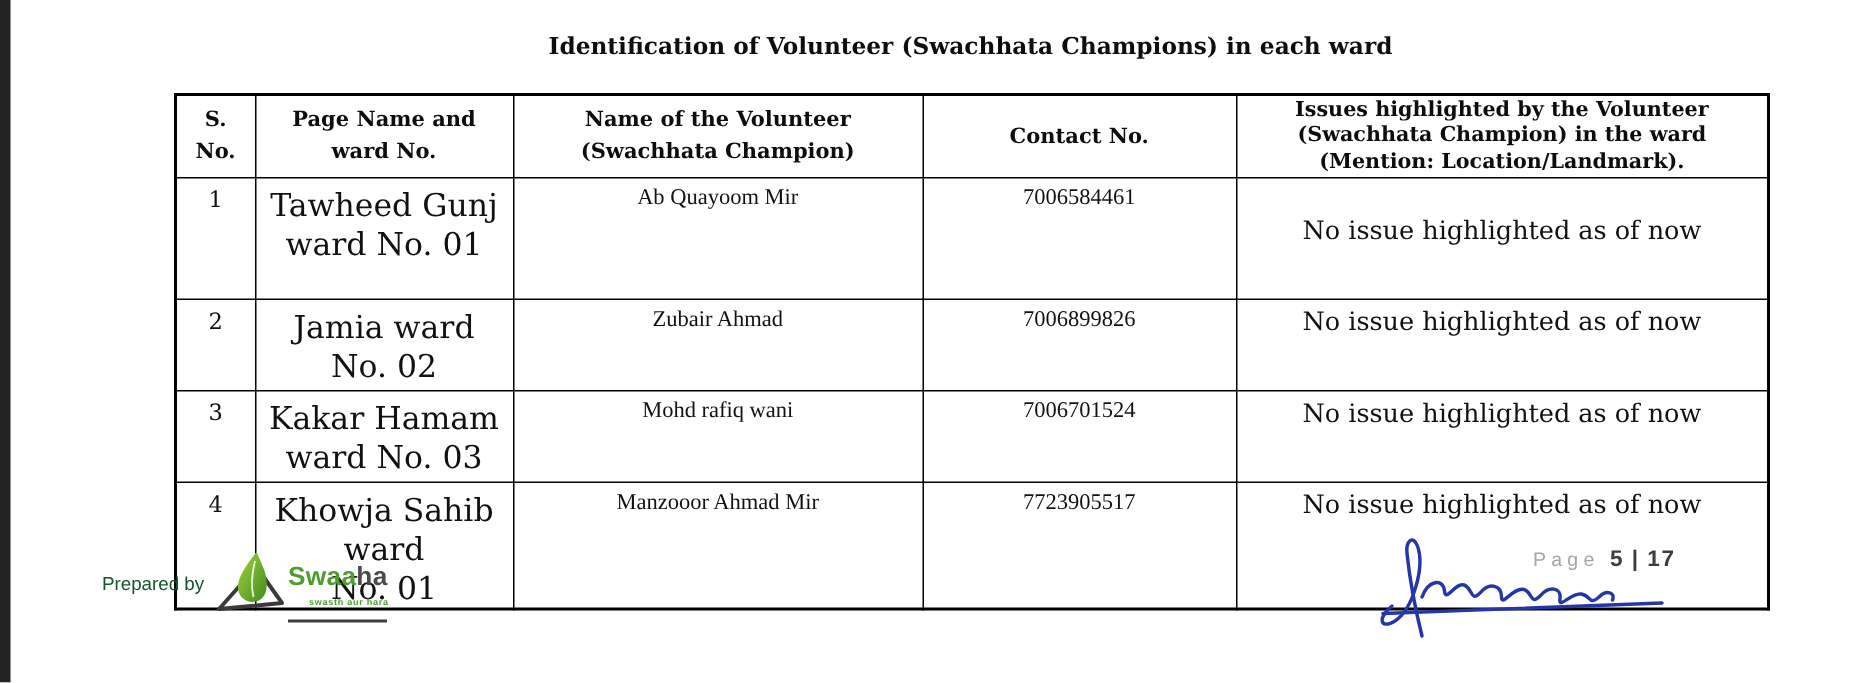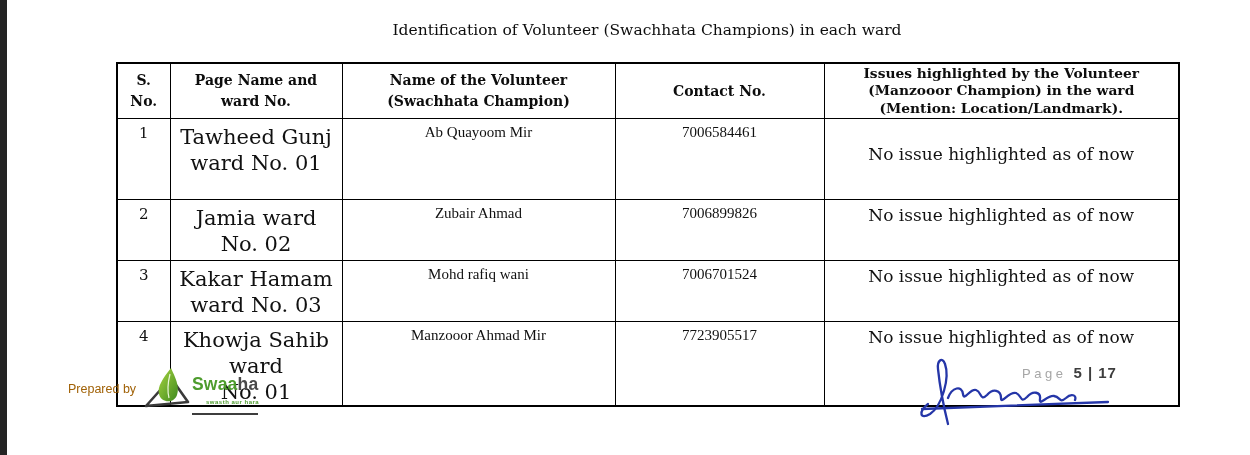--- a/index.html
+++ b/index.html
@@ -3,21 +3,21 @@
 <meta charset="utf-8">
 <style>
   html,body{margin:0;padding:0;}
   body{
     width:1250px;height:455px;background:#ffffff;position:relative;
     font-family:"DejaVu Serif",serif;overflow:hidden;color:#111;
   }
   .edge-strip{position:absolute;left:0;top:0;width:7px;height:455px;background:#242424;}
   .doc-title{
     position:absolute;left:116px;top:21px;width:1062px;text-align:center;
-    font-weight:normal;font-size:15.5px;color:#0d0d0d;
+    font-weight:bold;font-size:15.5px;color:#0d0d0d;
   }
   table.vol-table{
     position:absolute;left:116px;top:62px;width:1062px;
     border-collapse:collapse;table-layout:fixed;
     border:2px solid #000;
   }
   .vol-table td{border:1px solid #000;overflow:hidden;}
   .hdr td{
     height:54px;font-weight:bold;font-size:14px;text-align:center;
     vertical-align:middle;line-height:1.5;color:#0d0d0d;padding:0 2px;
@@ -26,21 +26,21 @@
   tr.data-row td{height:55px;vertical-align:top;text-align:center;padding:5px 4px 0 4px;}
   td.sno-cell{vertical-align:middle;font-size:15px;padding-top:0;}
   td.ward-cell{font-size:21px;line-height:26px;padding-top:3px;}
   td.vol-cell{font-family:"Liberation Serif",serif;font-size:15px;padding-top:7px;}
   td.contact-cell{font-family:"Liberation Serif",serif;font-size:15px;padding-top:6px;}
   td.issue-cell{font-size:17px;padding-top:6px;}
   tr.row-1 td.issue-cell{padding-top:25px;}
   
   .prepared-by{
     position:absolute;left:68px;top:382px;
-    font-family:"Liberation Sans",sans-serif;font-size:12.5px;color:#a16207;
+    font-family:"Liberation Sans",sans-serif;font-size:12.5px;color:#14532d;
   }
   .logo-mark{position:absolute;left:142px;top:366px;}
   .brand-name{
     position:absolute;left:192px;top:374px;
     font-family:"Liberation Sans",sans-serif;font-weight:bold;font-size:17.5px;
     border-bottom:2px solid #3d3d3d;padding-bottom:18px;letter-spacing:.2px;
   }
   .brand-name .g{color:#4e9c2e;}
   .brand-name .d{color:#4a4a4a;}
   .brand-tagline{
@@ -85,21 +85,21 @@
     </td>
     <td>
       <div>Name of the Volunteer</div>
       <div>(Swachhata Champion)</div>
     </td>
     <td>
       <div>Contact No.</div>
     </td>
     <td class="issues-h">
       <div>Issues highlighted by the Volunteer</div>
-      <div>(Manzooor Champion) in the ward</div>
+      <div>(Swachhata Champion) in the ward</div>
       <div>(Mention: Location/Landmark).</div>
     </td>
   </tr>
 
   <tr class="data-row row-1">
     <td class="sno-cell">1</td>
     <td class="ward-cell">
       <div>Tawheed Gunj</div>
       <div>ward No. 01</div>
     </td>

